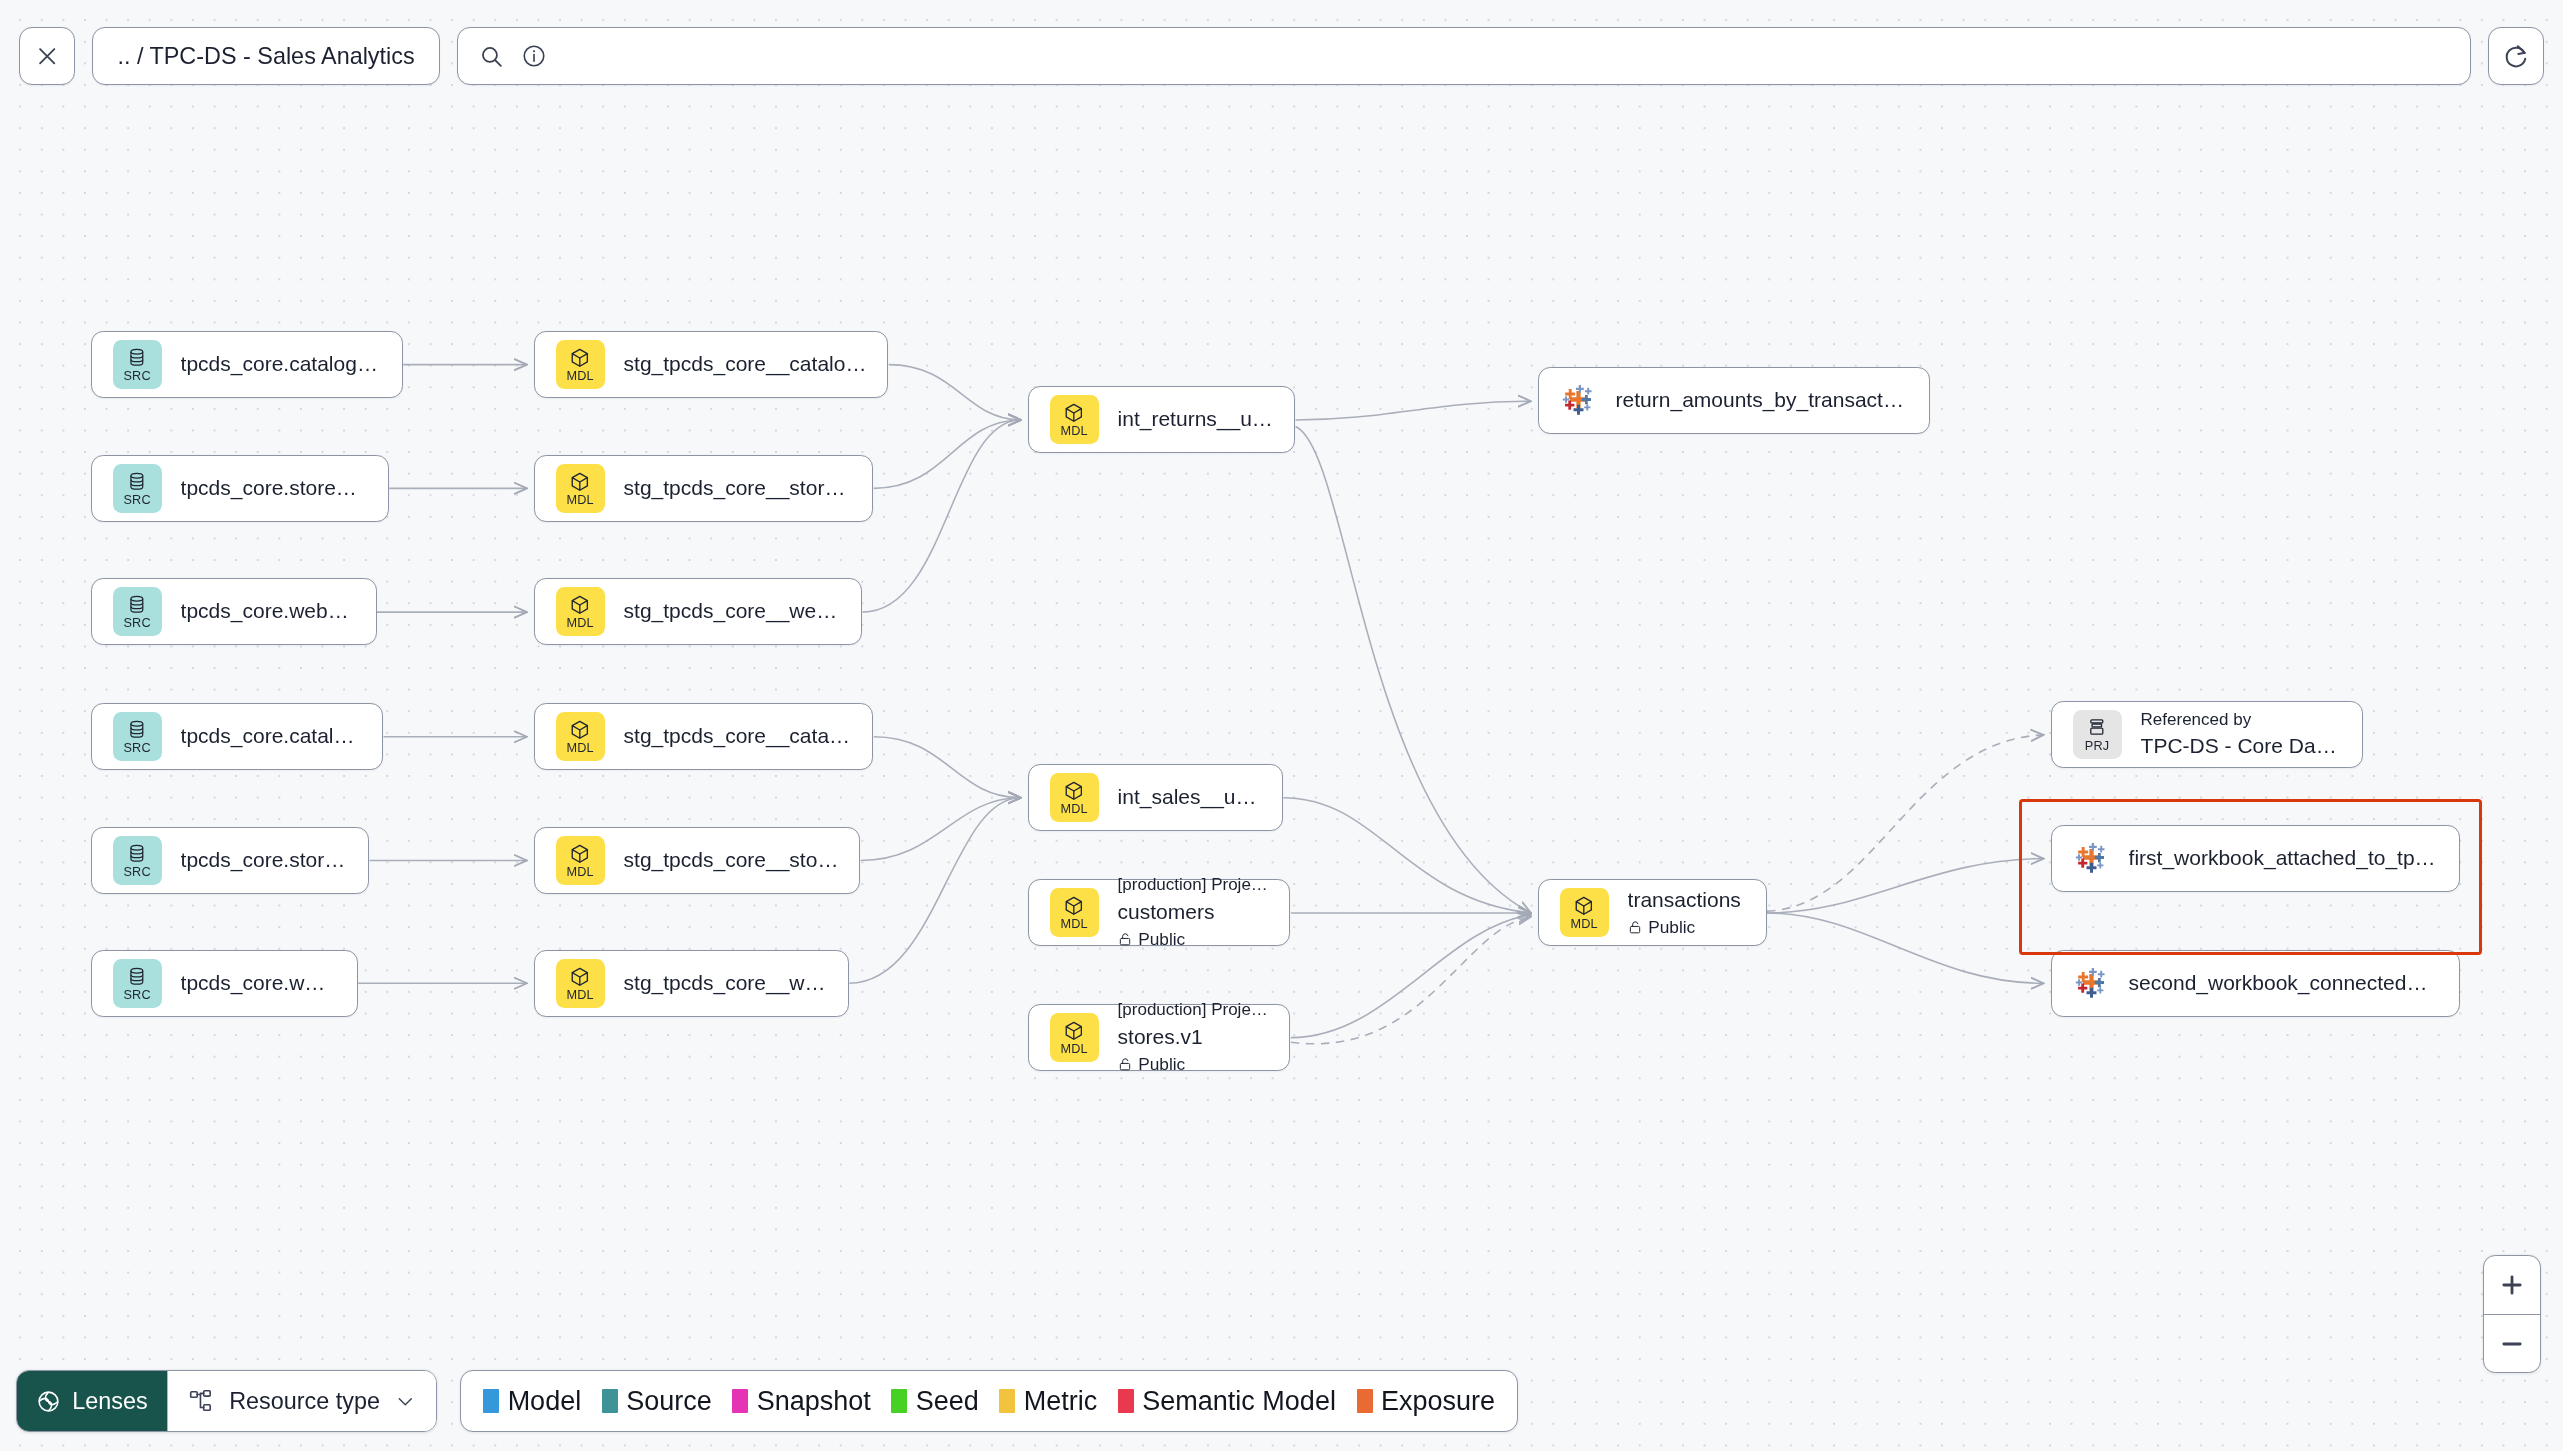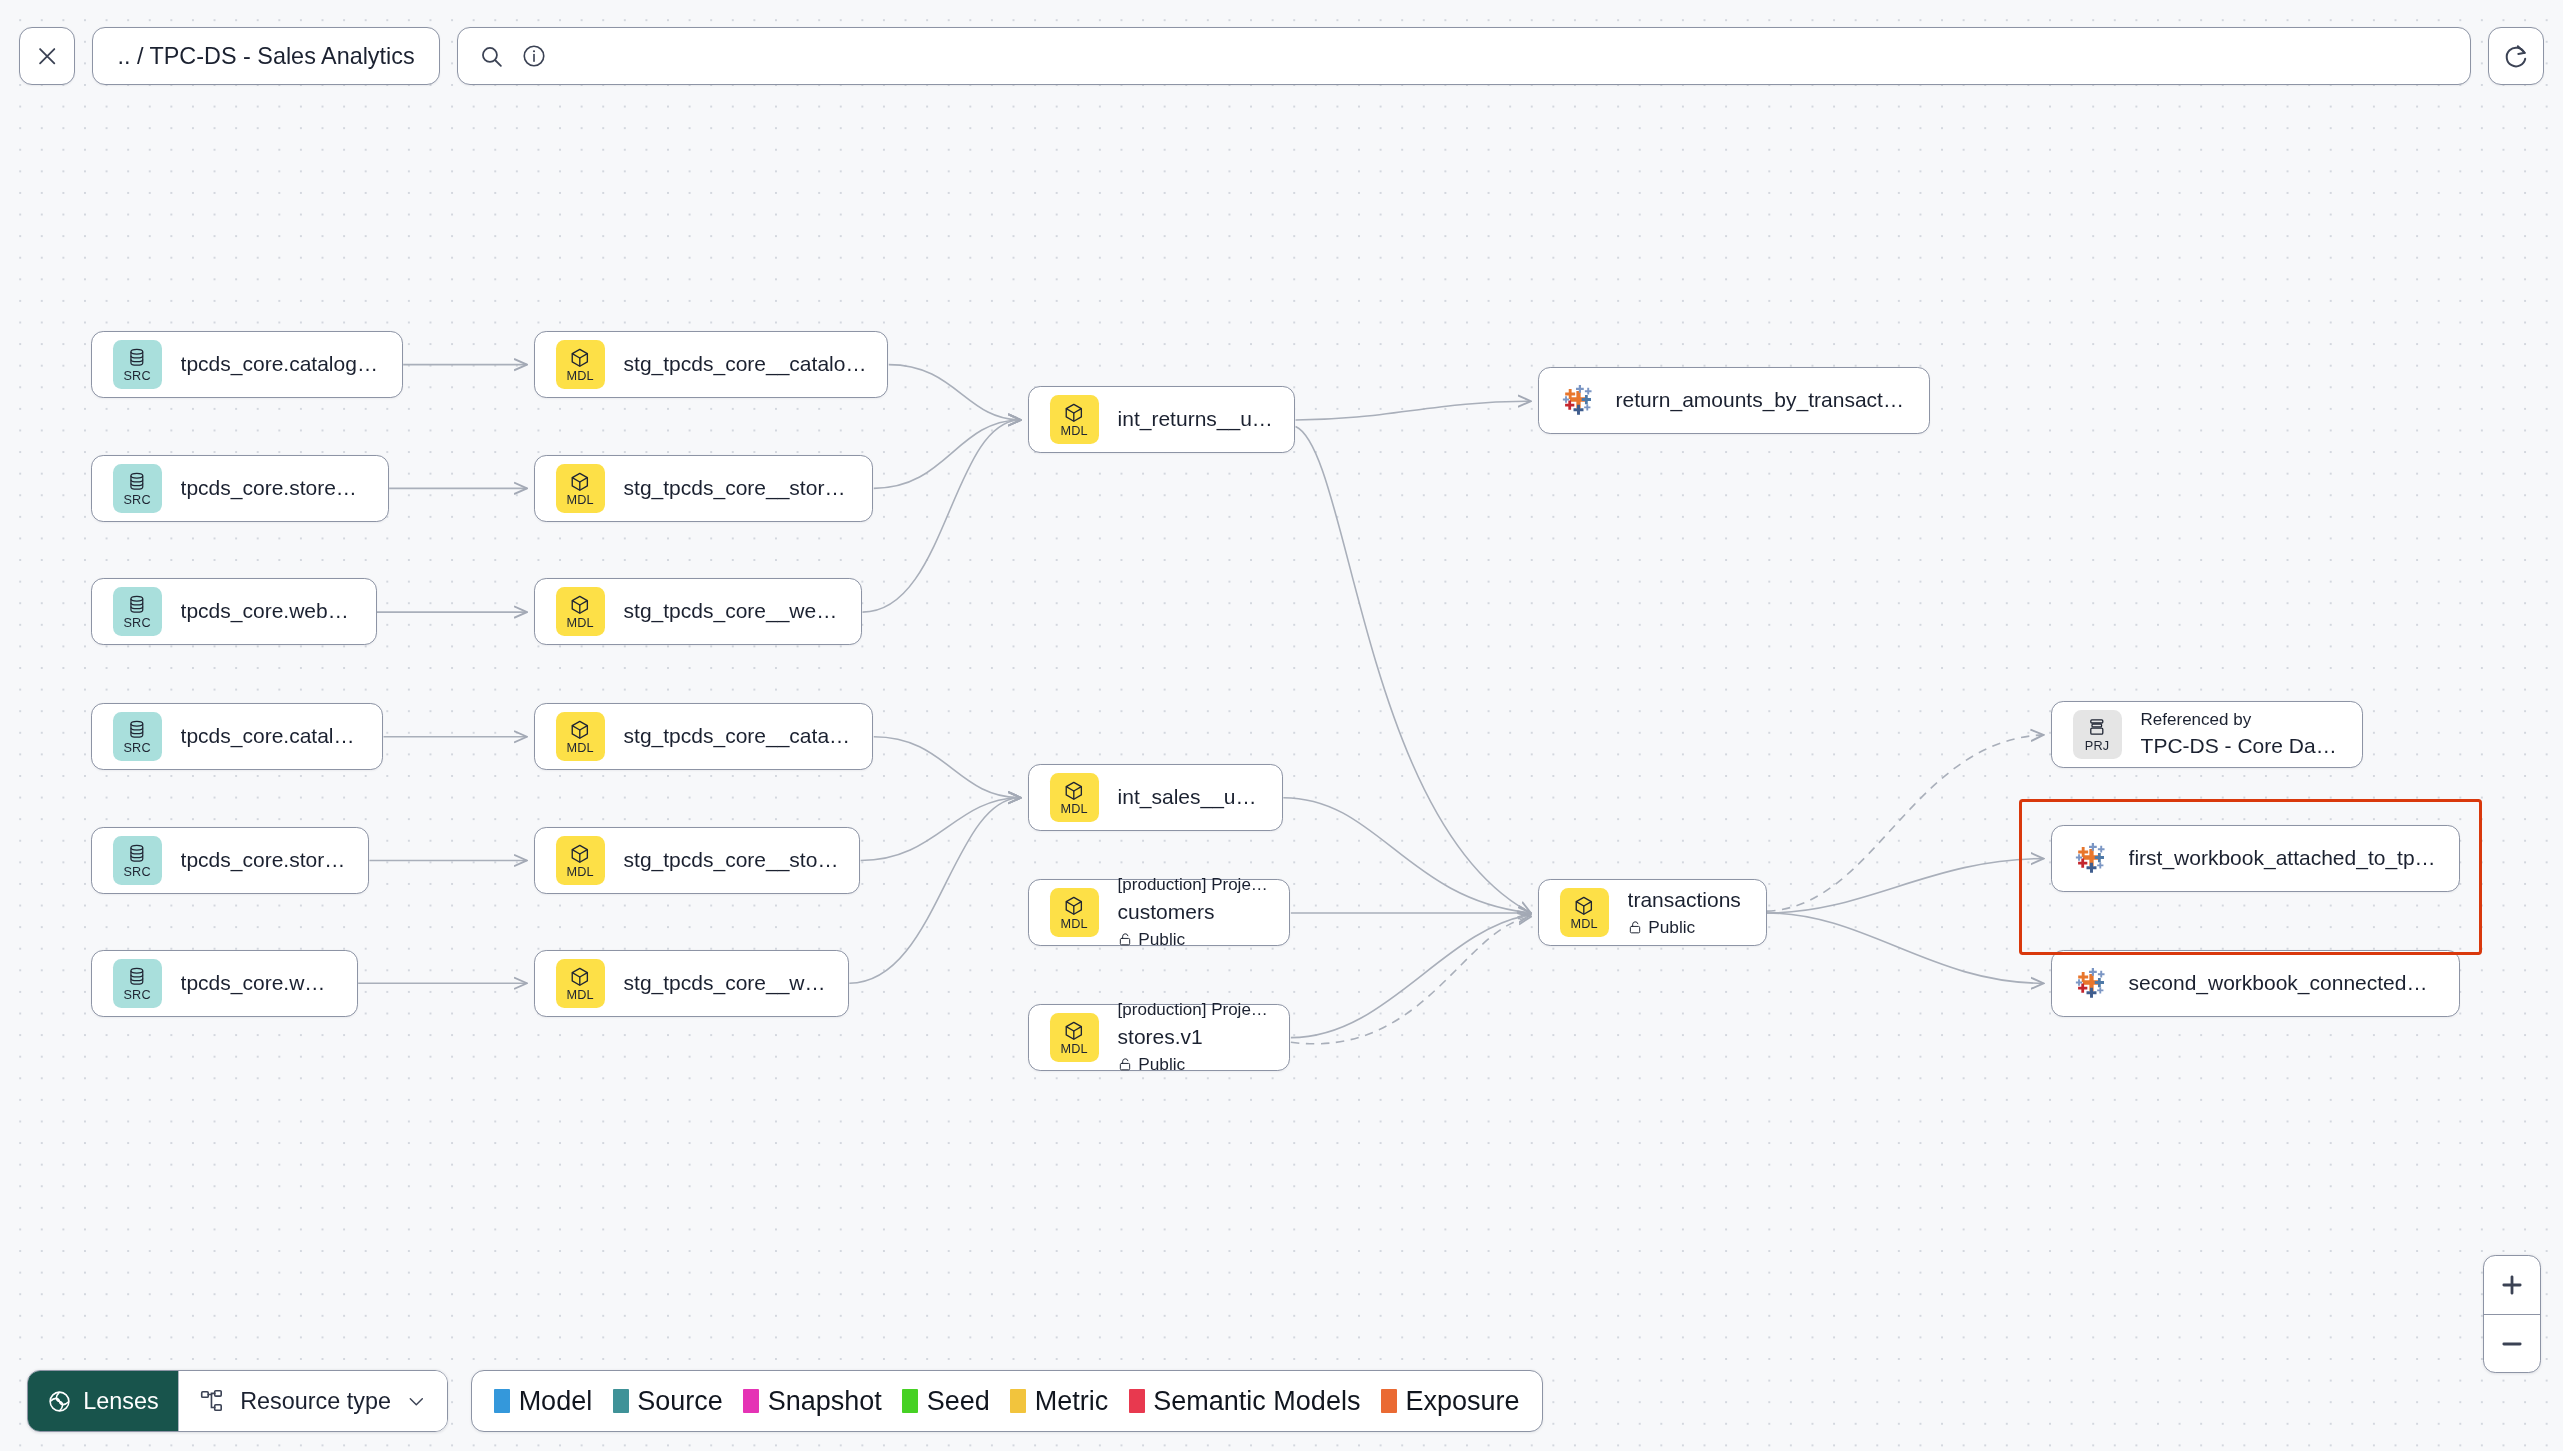--- a/index.html
+++ b/index.html
@@ -150,21 +150,21 @@
     position: absolute;
     border: 3.7px solid #d9380c;
     border-radius: 3.7px;
     z-index: 25;
     pointer-events: none;
   }
 
   
   #bottombar {
     position: absolute;
-    left: 27px;
+    left: 16px;
     bottom: 19px;
     display: flex;
     align-items: center;
     gap: 22.5px;
     z-index: 40;
   }
   .lenses-group {
     display: flex;
     height: 62px;
     border-radius: 13px;
@@ -716,21 +716,21 @@
         <div class="legend-item">
           <span class="swatch" style="background: rgb(70, 209, 36);"></span>
           <span>Seed</span>
         </div>
         <div class="legend-item">
           <span class="swatch" style="background: rgb(242, 196, 61);"></span>
           <span>Metric</span>
         </div>
         <div class="legend-item">
           <span class="swatch" style="background: rgb(232, 57, 79);"></span>
-          <span>Semantic Models</span>
+          <span>Semantic Model</span>
         </div>
         <div class="legend-item">
           <span class="swatch" style="background: rgb(234, 106, 51);"></span>
           <span>Exposure</span>
         </div>
       </div>
   </div>
 
   <div id="zoomctl">
     <div class="zbtn">

